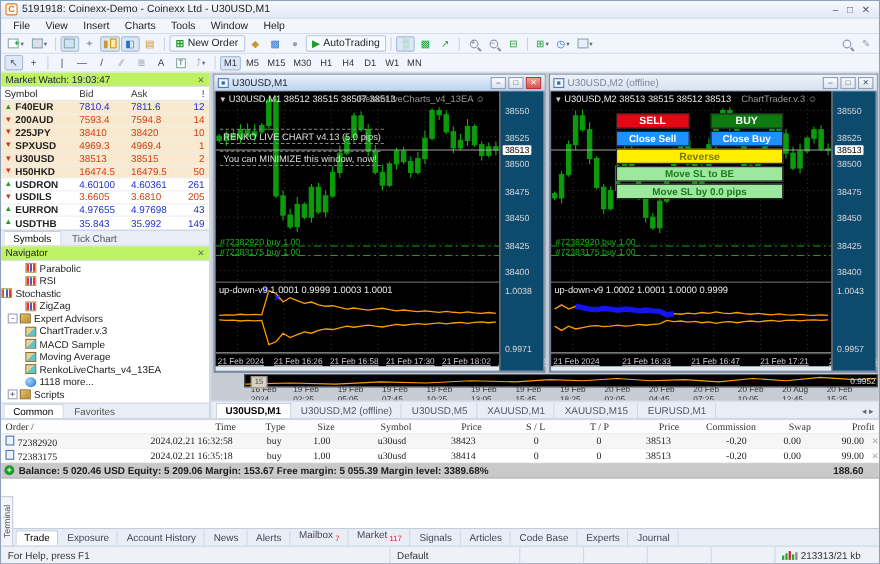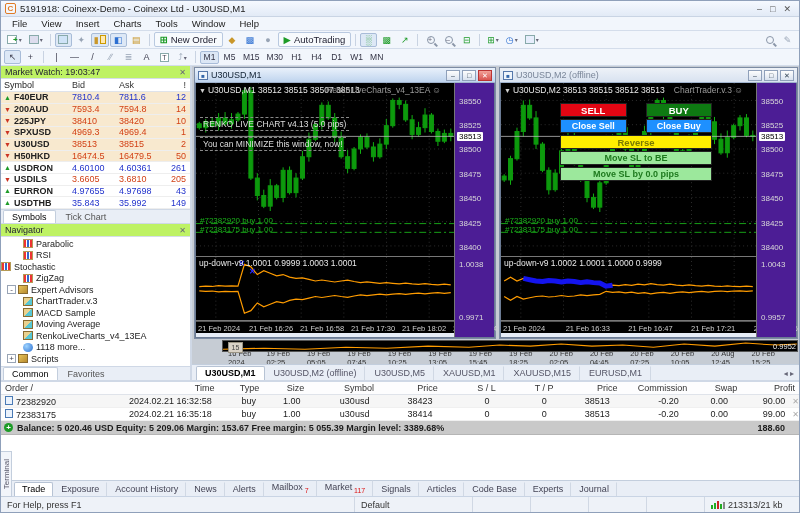--- a/index.html
+++ b/index.html
@@ -89,38 +89,38 @@
   .ord{stroke:#17a017;stroke-width:1;stroke-dasharray:7 3 2 3;}
   .osc{fill:none;stroke:#ff9c00;stroke-width:1.2;}
   .band{fill:none;stroke:#1414ee;stroke-width:5;stroke-linejoin:round;}
   .bx{fill:#2a2aff;font-size:8px;font-weight:bold;}
   .ohlc{position:absolute;left:3px;top:2px;color:#e8e8e8;font-size:8.5px;white-space:nowrap;}
   .ohlc .caret{color:#cfcfcf;font-size:7px;margin-right:2px;}
   .ealabel{position:absolute;right:13px;top:2px;color:#9a9a9a;font-size:8.5px;}
   .renko{position:absolute;left:4px;color:#ddd;font-size:8.5px;border-top:1px dashed #888;border-bottom:1px dashed #888;padding:1px 3px;white-space:nowrap;}
   .ordlbl{position:absolute;left:4px;color:#19b219;font-size:8px;white-space:nowrap;}
   .oscname{position:absolute;left:3px;top:1px;color:#e8e8e8;font-size:8.5px;}
-  .paxis{width:40px;background:#4c1d95;border-left:1px solid #777;position:relative;font-size:8px;color:#d8d8d8;}
+  .paxis{width:40px;background:#0c4a6e;border-left:1px solid #777;position:relative;font-size:8px;color:#d8d8d8;}
   .ptick{position:absolute;left:4px;}
   .pcur{position:absolute;left:2px;background:#fff;color:#000;padding:0 2px;border-radius:1px;}
   .taxis{height:12px;background:#000;position:relative;color:#cfcfcf;font-size:7.5px;border-top:1px solid #555;}
-  .taxis span{position:absolute;top:2px;white-space:nowrap;}
+  .taxis span{position:absolute;top:2px;white-space:nowrap;text-decoration:underline;}
   .trader{position:absolute;right:44px;top:20px;width:152px;display:flex;flex-direction:column;gap:2px;font-weight:bold;}
   .trow2{display:flex;gap:19px;}
   .tbtn2{flex:1;height:14px;display:flex;align-items:center;justify-content:center;font-size:9.5px;border:1px solid #222;color:#fff;}
   .tabsbar{position:absolute;left:0;right:0;bottom:0;height:16px;background:#e9eef6;border-top:1px solid #c3cedd;display:flex;align-items:flex-end;padding-left:4px;}
   .ctab{font-size:9px;color:#556;padding:1px 8px 2px;border:1px solid transparent;border-bottom:none;white-space:nowrap;border-right:1px solid #d0d8e4;}
   .ctab.on{background:#fff;border-color:#b7c3d4;color:#000;font-weight:bold;border-radius:2px 2px 0 0;}
   .tab-arrows{margin-left:auto;padding:0 5px 2px;color:#667;font-size:8px;}
   
   .terminal{height:100px;background:#fff;border-top:2px solid #cfd8e6;display:flex;flex-direction:column;position:relative;}
   .thead{height:13px;display:flex;align-items:center;border-bottom:1px solid #dfe3ea;color:#333;font-size:9px;background:#fdfdfe;}
   .trowd{height:13px;display:flex;align-items:center;font-size:9px;border-bottom:1px solid #f0f0f0;}
   .trowd:nth-child(odd){background:#f6f6f6;}
-  .tc{padding:16px 4px;white-space:nowrap;overflow:hidden;}
+  .tc{padding:16px 4px;white-space:nowrap;overflow:hidden;font-family:Liberation Serif, serif;}
   .tc.r{text-align:right;}
   .doc{width:8px;height:9px;border:1px solid #4a7ab5;background:#eaf2fc;display:inline-block;margin-right:3px;}
   .xclose{color:#aaa;font-size:8px;padding-left:3px;}
   .balrow{height:14px;background:#c9c9c9;display:flex;align-items:center;font-size:9px;font-weight:bold;border-bottom:1px solid #b5b5b5;}
   .plus-ic{width:9px;height:9px;border-radius:50%;background:#1d9b27;color:#fff;font-size:8px;line-height:9px;text-align:center;margin:0 4px 0 3px;font-weight:bold;}
   .balrest{flex:1;}
   .balprofit{padding-right:14px;}
   .term-side{position:absolute;left:0;bottom:-17px;width:11px;height:46px;background:#f2f5fa;border:1px solid #c3cedd;border-left:none;z-index:5;display:flex;align-items:center;justify-content:center;}
   .term-side span{writing-mode:vertical-rl;transform:rotate(180deg);font-size:8px;color:#556;}
   

